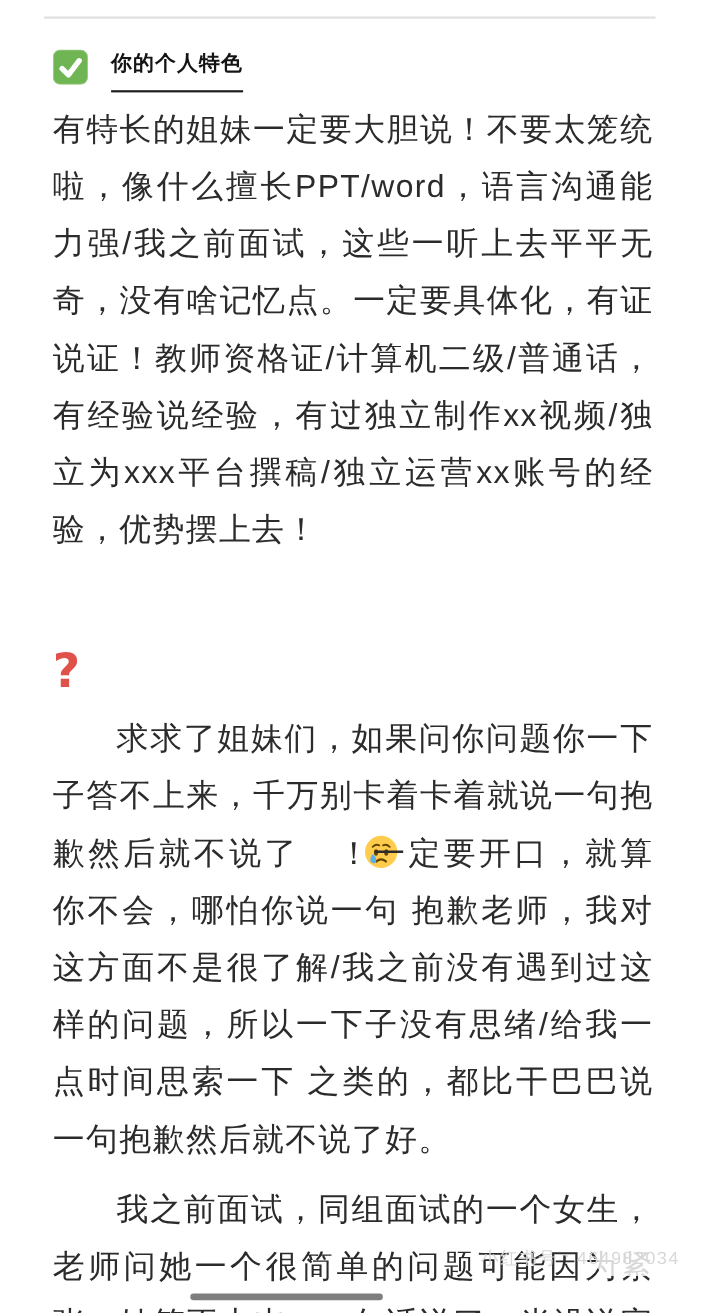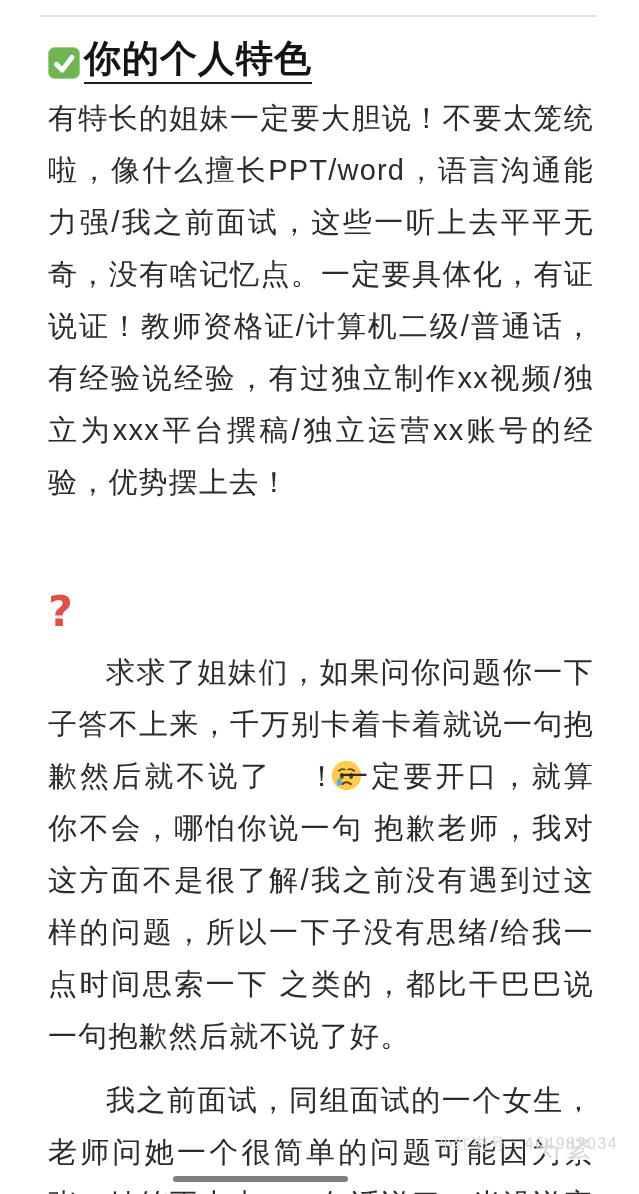--- a/index.html
+++ b/index.html
@@ -18,24 +18,24 @@
     background: var(--divider, #e0e0e0);
   }
 
   .content {
     position: absolute; top: 0; left: 0;
     width: 639px; box-sizing: border-box;
     padding: 0 45px 0 48px;
   }
 
   h1.sec-heading {
-    display: flex; align-items: center; gap: 4px;
+    display: flex; align-items: center; gap: 21px;
     margin: 37px 0 0 0;
     line-height: 44px;
-    font-size: 37px; font-weight: 700;
+    font-size: 19px; font-weight: 700;
     color: var(--heading_text, #141414);
     letter-spacing: 1px;
   }
   .emoji-check { width: 32px; height: 32px; flex: 0 0 auto; display: inline-block; }
   .h1-text {
     border-bottom: 2.5px solid #1d1d1d;
     padding-bottom: 1px;
   }
 
   p.body {

